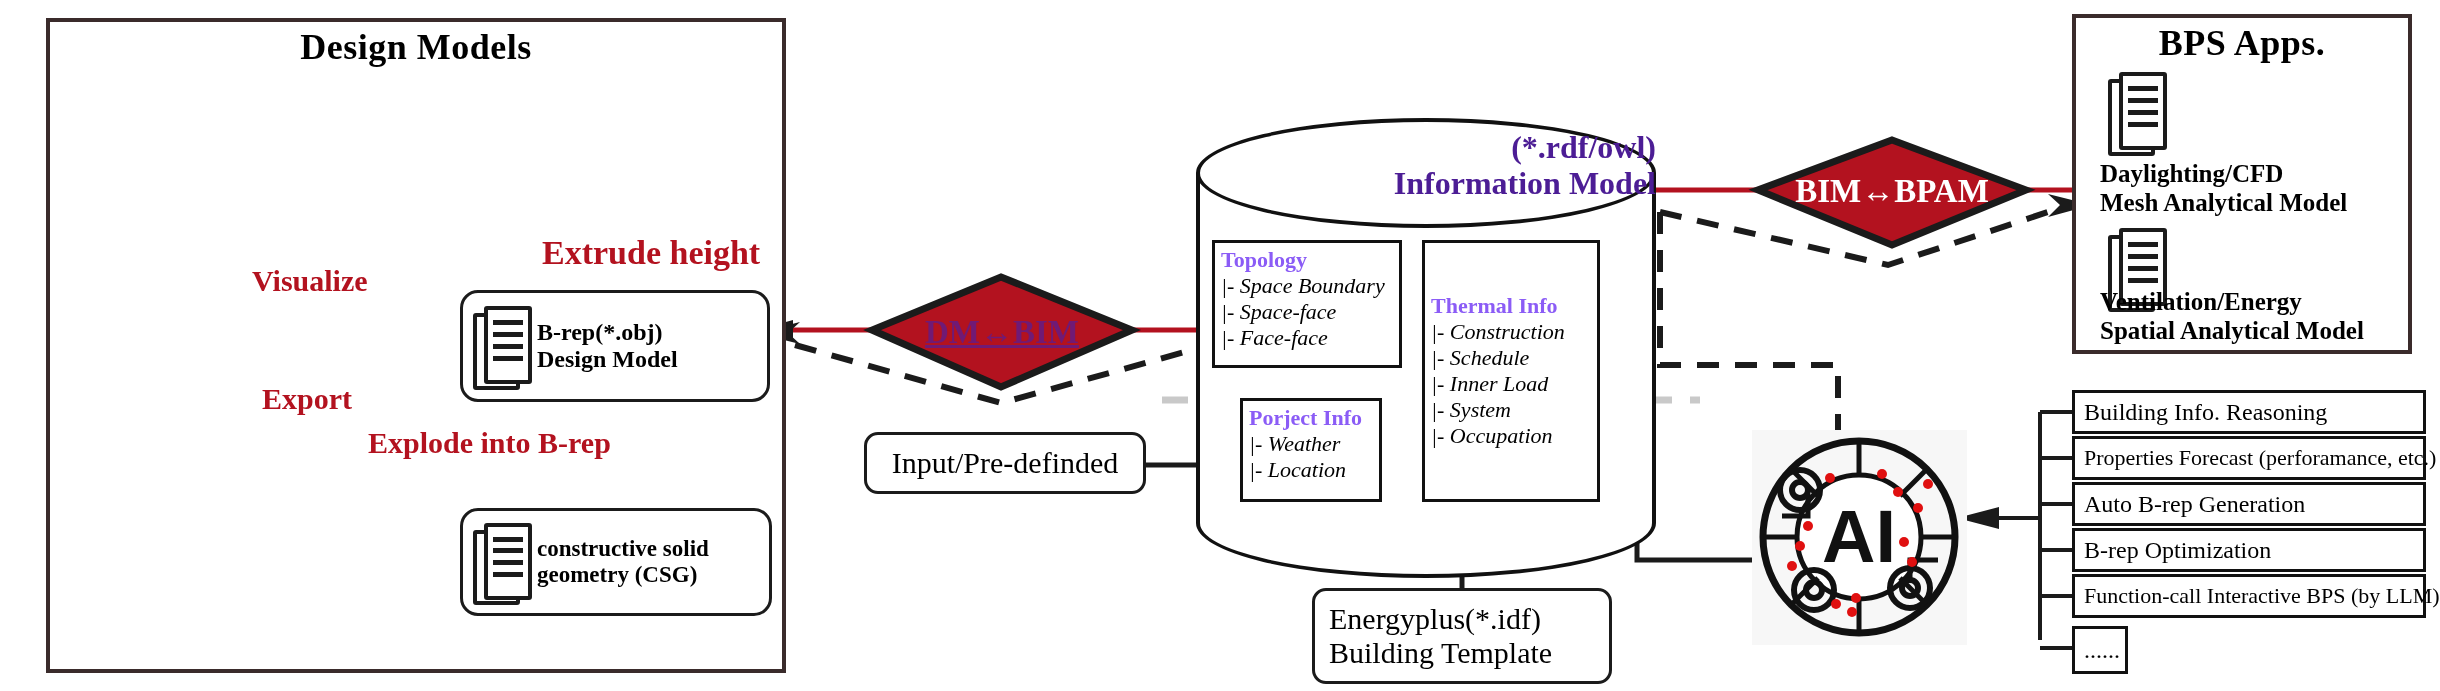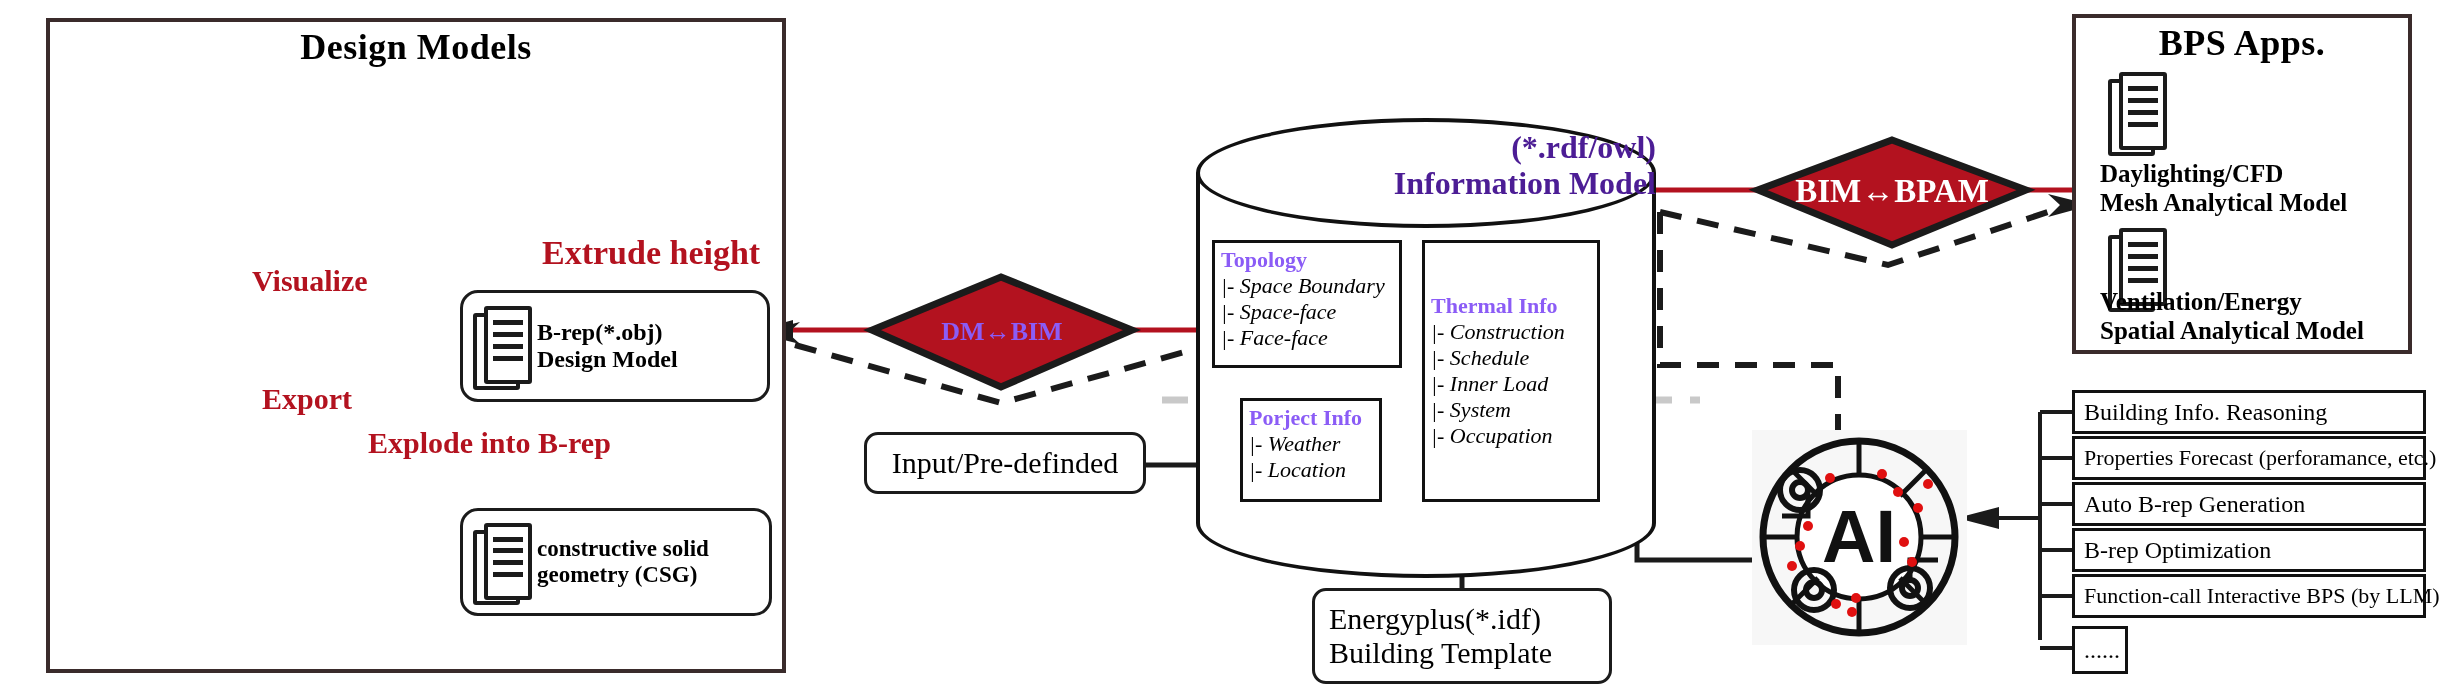--- a/index.html
+++ b/index.html
@@ -317,21 +317,21 @@
       <span>constructive solid</span><br>
       <span>geometry (CSG)</span>
     </span>
   </div>
 
   <div class="abs bold red" style="left:528px;top:234px;font-size:34px;margin-left:14px;">Extrude height</div>
   <div class="abs bold red" style="left:368px;top:426px;font-size:30px;">Explode into B-rep</div>
   <div class="abs bold red" style="left:252px;top:264px;font-size:30px;">Visualize</div>
   <div class="abs bold red" style="left:262px;top:382px;font-size:30px;">Export</div>
 
-  <div class="abs ctr" style="left:872px;top:277px;width:260px;height:110px;color:#8b5cf6;font-weight:bold;font-size:26px;">DM↔BIM</div>
+  <div class="abs ctr" style="left:872px;top:277px;width:260px;height:110px;color:#701a75;font-weight:bold;font-size:33px;text-decoration:underline;">DM↔BIM</div>
 
   <div class="abs" id="cylinder">
     <div class="cyl-body"></div>
     <div class="cyl-bot"></div>
     <div class="cyl-top"></div>
     <div class="cyl-title">
       <span>(*.rdf/owl)</span><br>
       <span>Information Model</span>
     </div>
 

